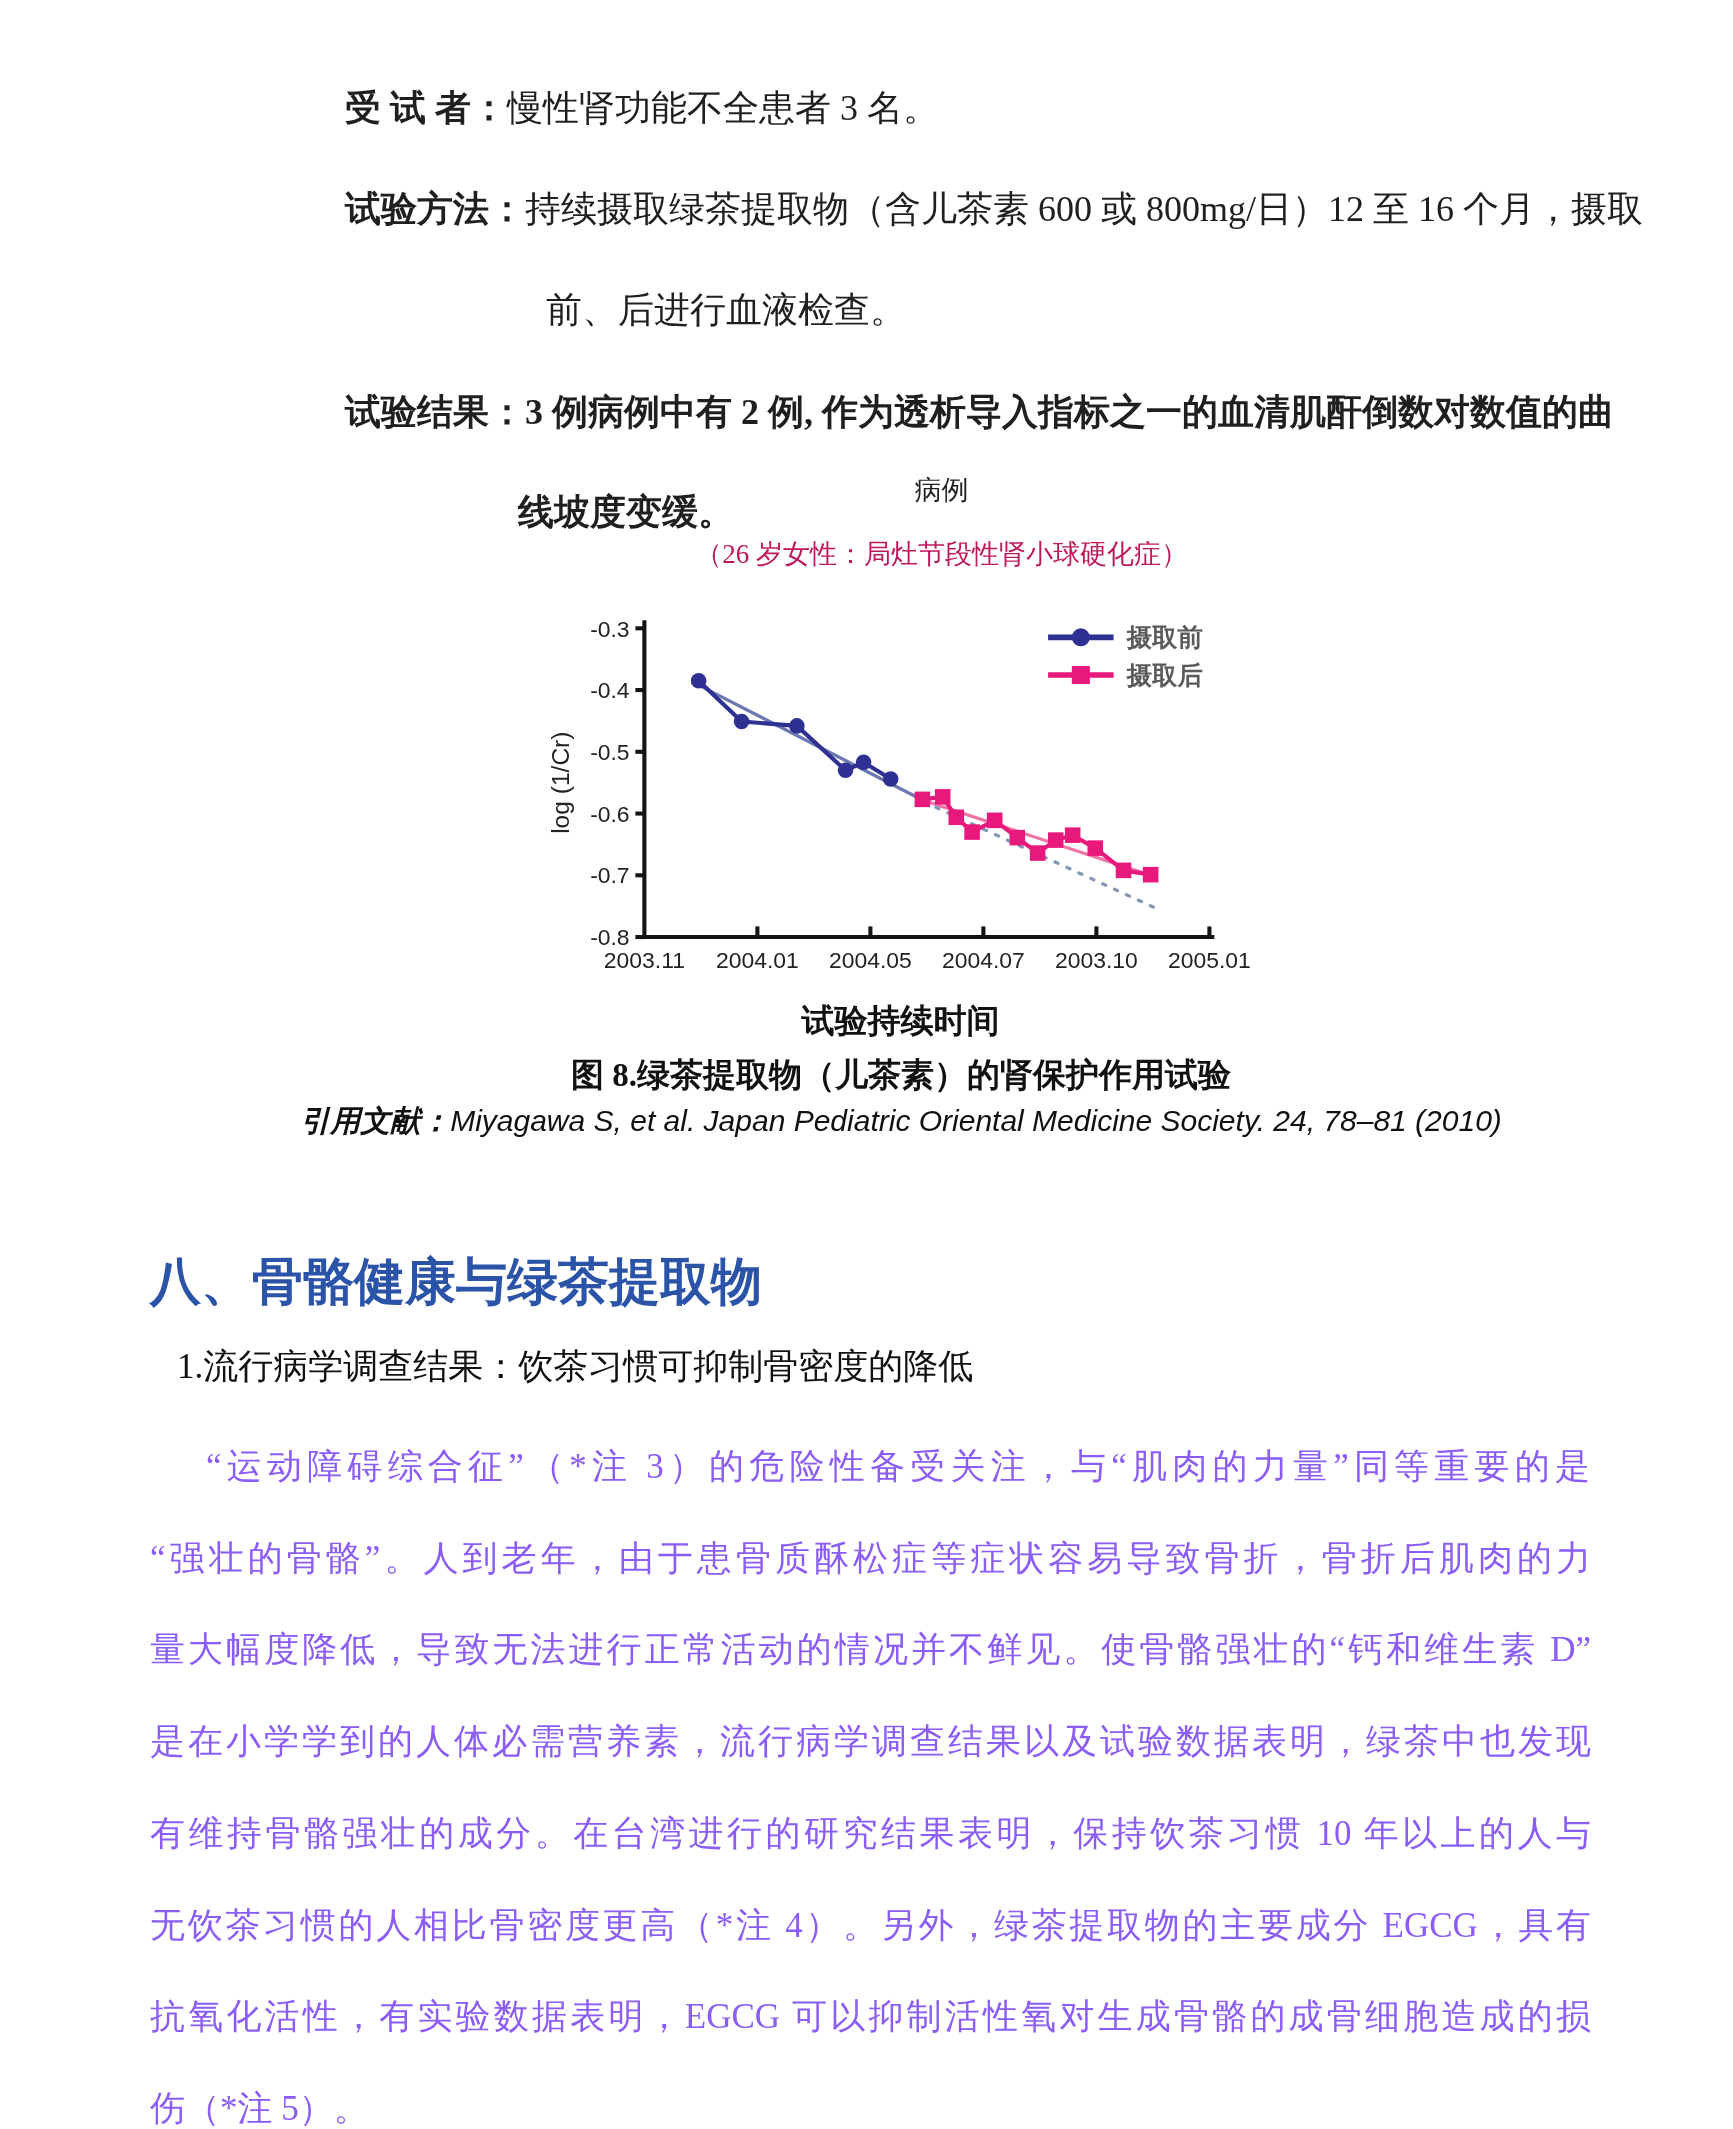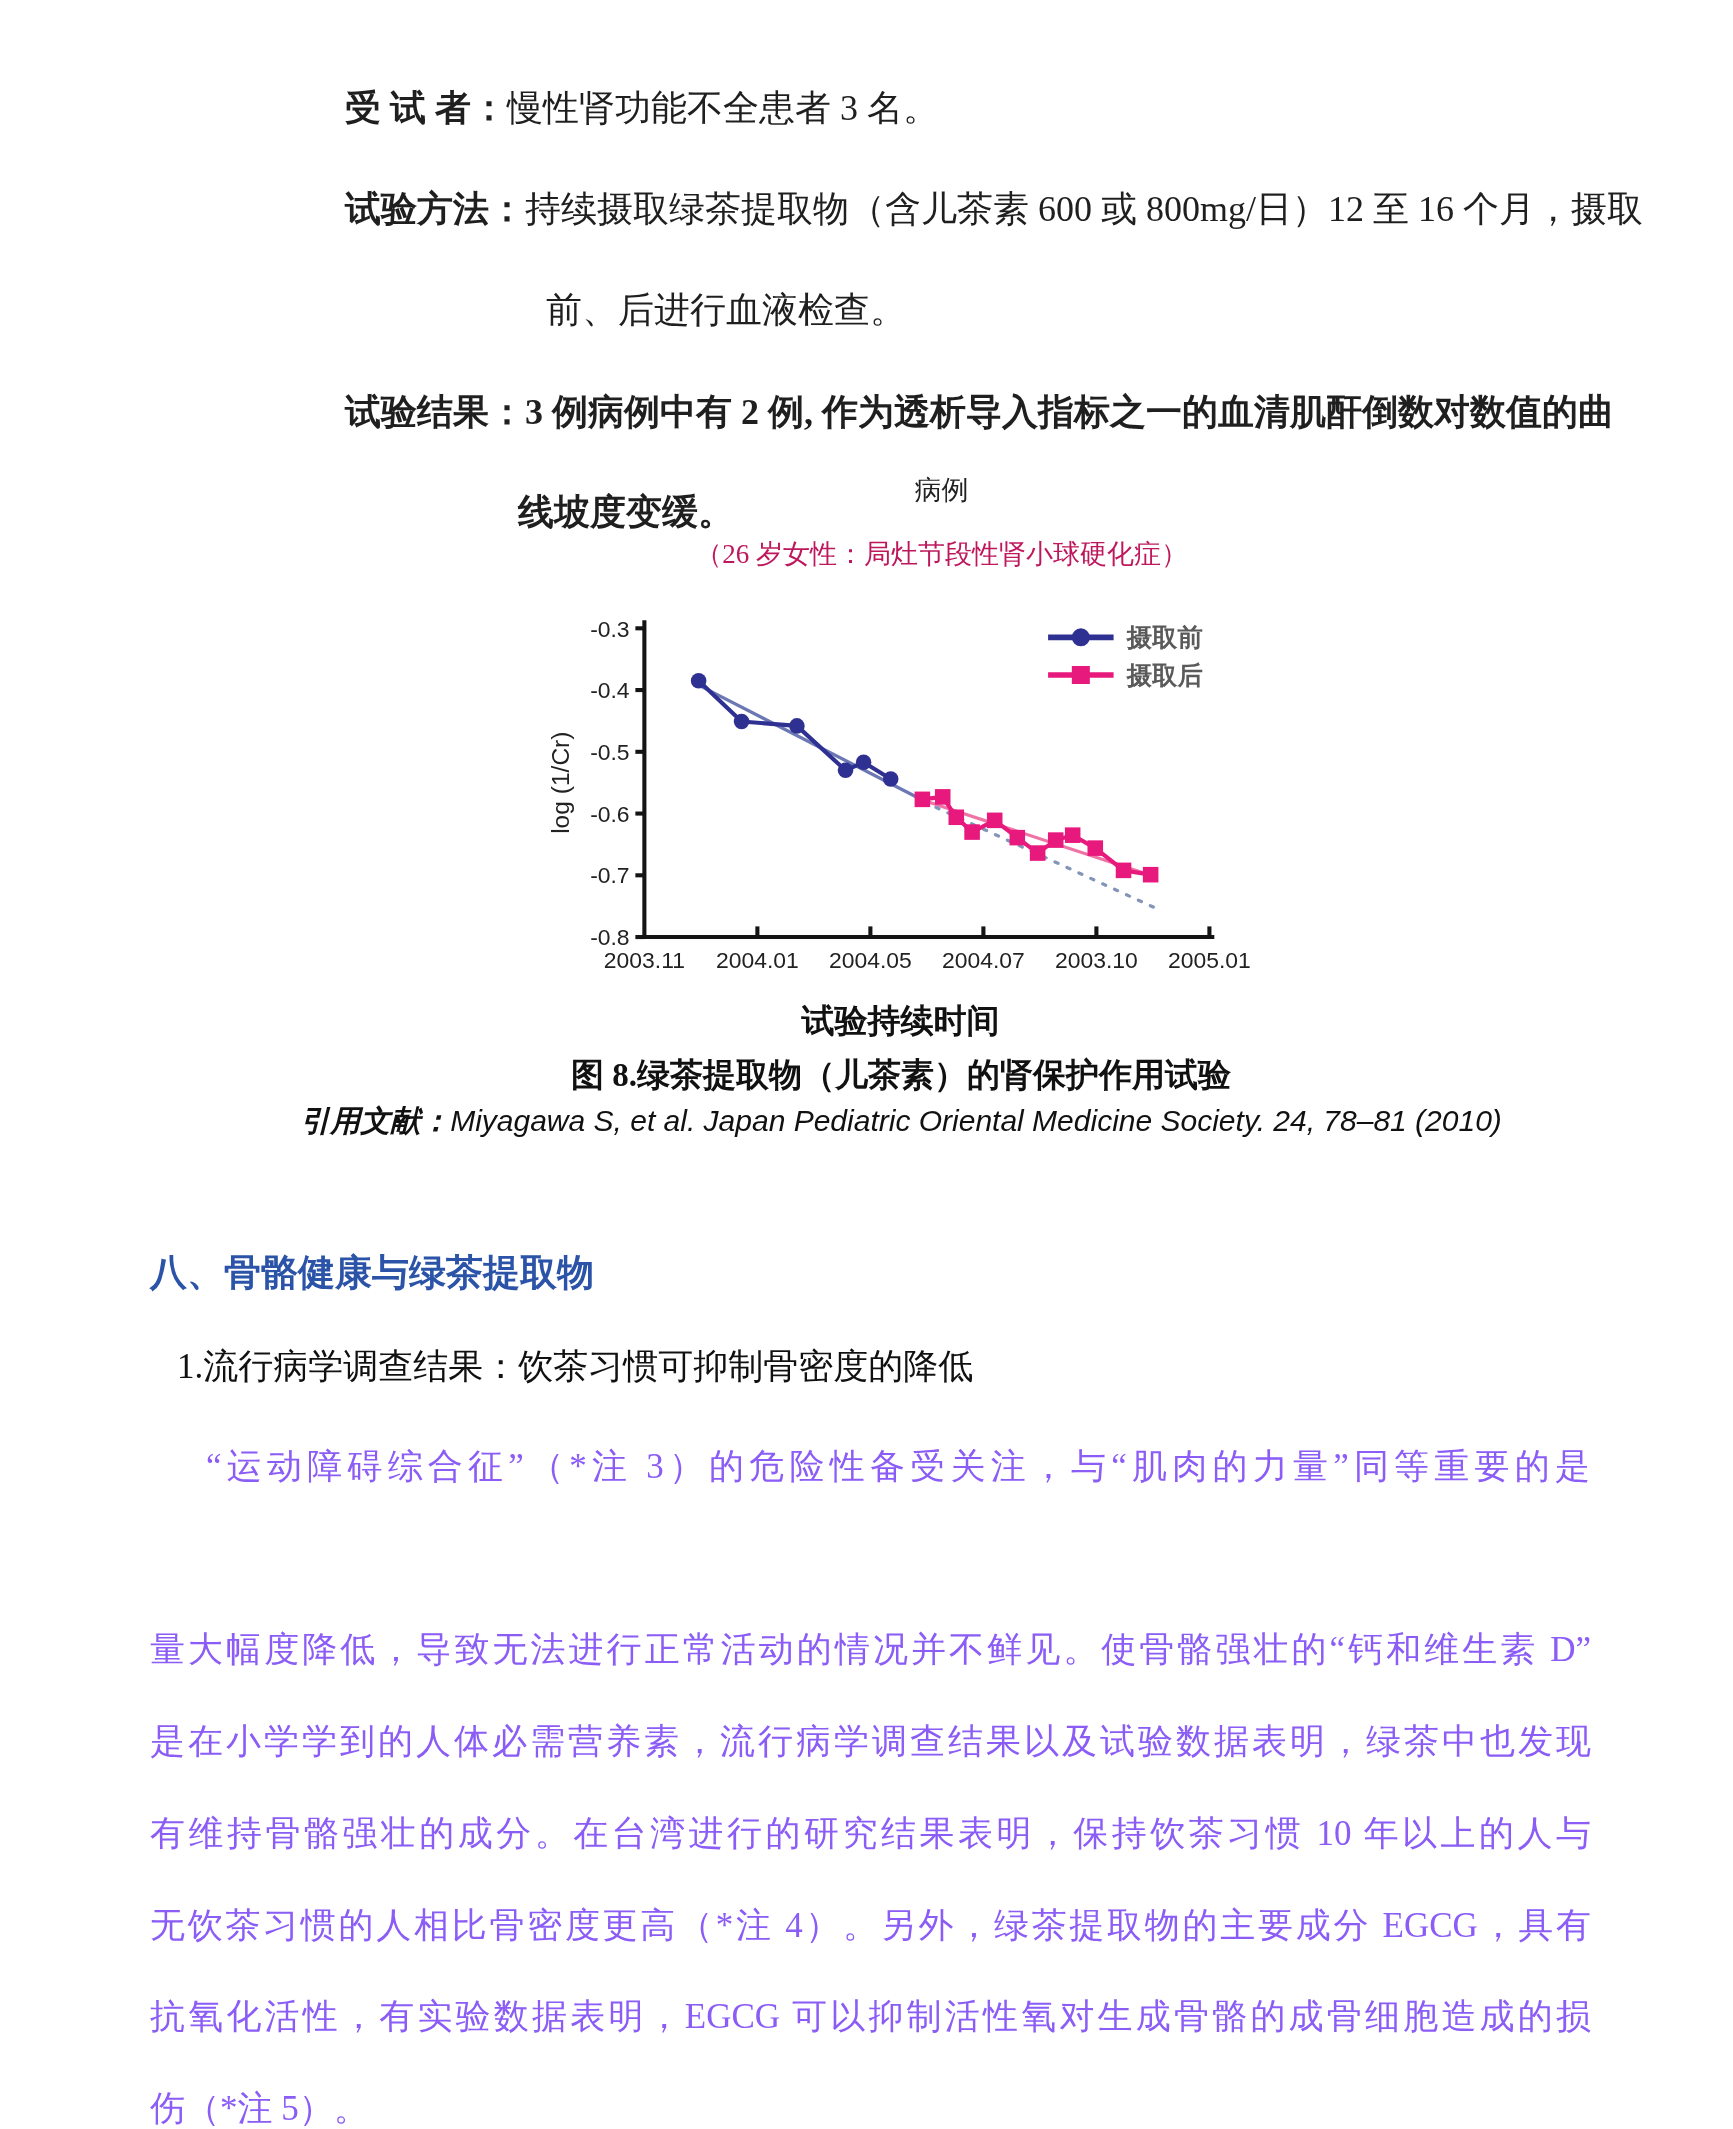--- a/index.html
+++ b/index.html
@@ -10,21 +10,21 @@
   .intro-label{font-weight:700;}
   .bold{font-weight:700;}
   .jline{white-space:normal;text-align:justify;text-align-last:justify;}
   .chart-title{font-size:27px;text-align:center;color:#222;}
   .chart-subtitle{font-size:27px;text-align:center;color:#be185d;}
   .xaxis-title{font-size:33px;font-weight:700;text-align:center;color:#111;}
   .fig-caption{font-size:33px;font-weight:700;text-align:center;color:#111;}
   .fig-citation{font-size:30px;font-style:italic;text-align:center;color:#111;
                 font-family:"Liberation Sans","DejaVu Sans",sans-serif;}
   .fig-citation .cite-label{font-weight:700;font-family:"Liberation Serif","DejaVu Serif",serif;}
-  .section-heading{font-size:37px;font-weight:700;}
+  .section-heading{font-size:51px;font-weight:700;}
   .sub-heading{font-size:35px;font-weight:400;color:#111;}
   .body-line{font-size:35px;color:#8b5cf6;}
   svg text{font-family:"Liberation Sans","DejaVu Sans",sans-serif;}
   svg .tick{font-size:28px;fill:#222;}
   svg .axis-label{font-size:30px;fill:#222;}
   svg .legend-text{font-size:31px;font-weight:700;fill:#5a5a5a;}
 </style>
 </head>
 <body>
 
@@ -117,20 +117,21 @@
 
   <div class="abs fig-citation" style="left:115px;top:1101px;width:1572px;">
     <span class="cite-label">引用文献：</span><span>Miyagawa S, et al. Japan Pediatric Oriental Medicine Society. 24, 78–81 (2010)</span>
   </div>
 
   <div class="abs section-heading" id="section-heading" style="left: 150px; top: 1248px; color: rgb(43, 84, 168);">八、骨骼健康与绿茶提取物</div>
 
   <div class="abs sub-heading" style="left:177px;top:1343px;">1.流行病学调查结果：饮茶习惯可抑制骨密度的降低</div>
 
   <div class="abs body-line jline" style="left:206px;top:1443px;width:1384px;">“运动障碍综合征”（*注 3）的危险性备受关注，与“肌肉的力量”同等重要的是</div>
+  <div class="abs body-line jline" style="left:150px;top:1535px;width:1441px;">“强壮的骨骼”。人到老年，由于患骨质酥松症等症状容易导致骨折，骨折后肌肉的力</div>
   <div class="abs body-line jline" style="left:150px;top:1626px;width:1441px;">量大幅度降低，导致无法进行正常活动的情况并不鲜见。使骨骼强壮的“钙和维生素 D”</div>
   <div class="abs body-line jline" style="left:150px;top:1718px;width:1441px;">是在小学学到的人体必需营养素，流行病学调查结果以及试验数据表明，绿茶中也发现</div>
   <div class="abs body-line jline" style="left:150px;top:1810px;width:1441px;">有维持骨骼强壮的成分。在台湾进行的研究结果表明，保持饮茶习惯 10 年以上的人与</div>
   <div class="abs body-line jline" style="left:150px;top:1902px;width:1441px;">无饮茶习惯的人相比骨密度更高（*注 4）。另外，绿茶提取物的主要成分 EGCG，具有</div>
   <div class="abs body-line jline" style="left:150px;top:1993px;width:1441px;">抗氧化活性，有实验数据表明，EGCG 可以抑制活性氧对生成骨骼的成骨细胞造成的损</div>
   <div class="abs body-line" style="left:150px;top:2085px;">伤（*注 5）。</div>
 
 </div>
 
 

